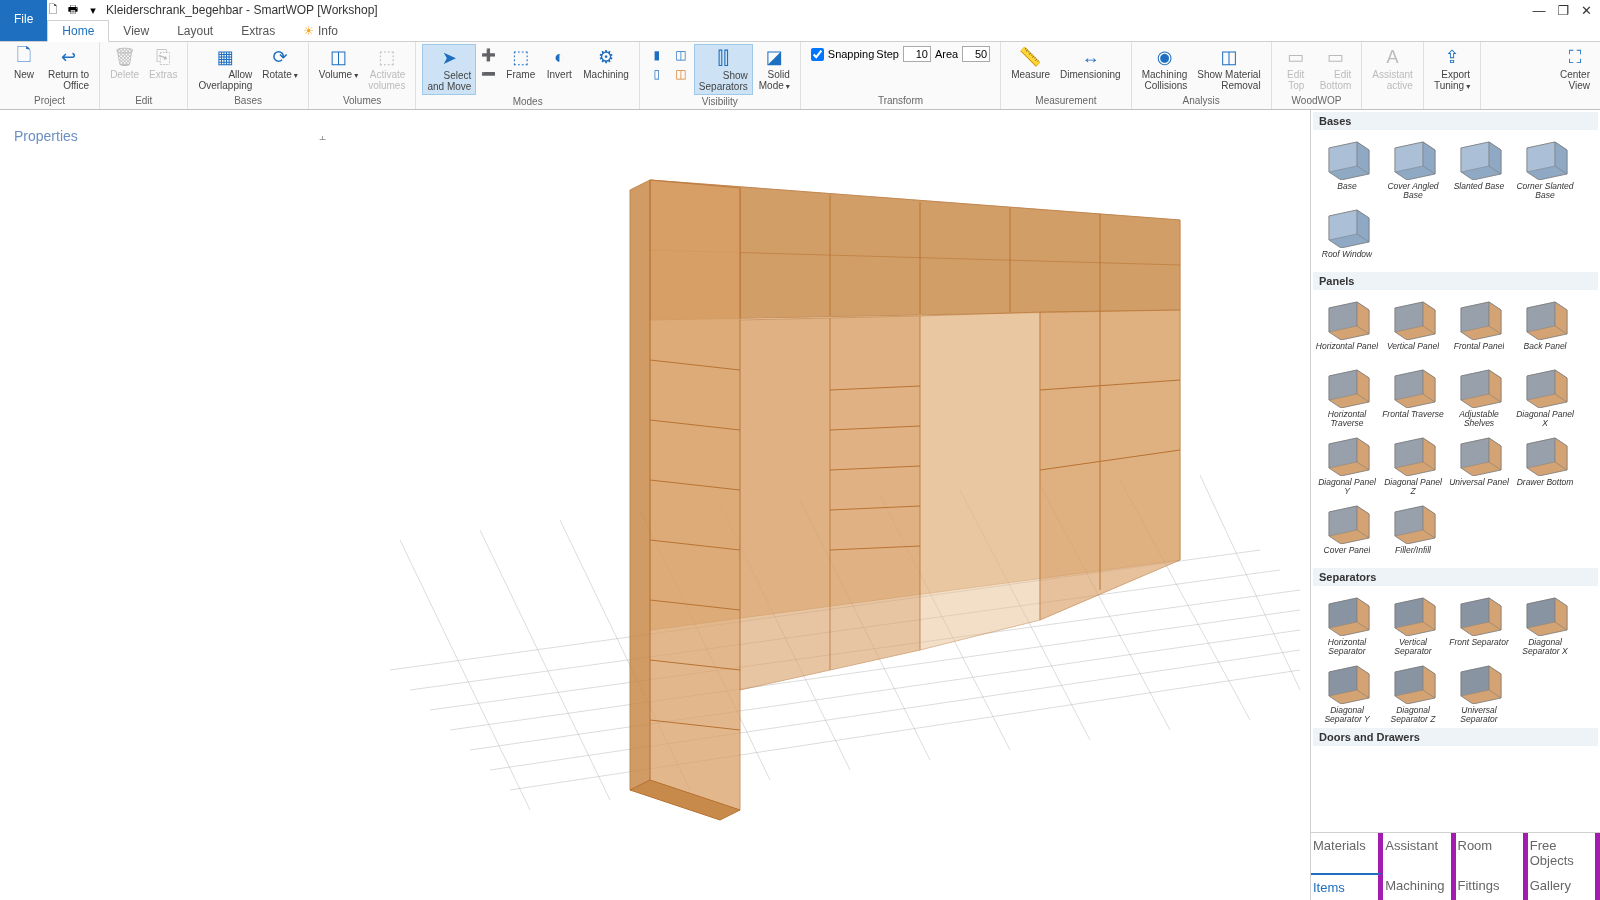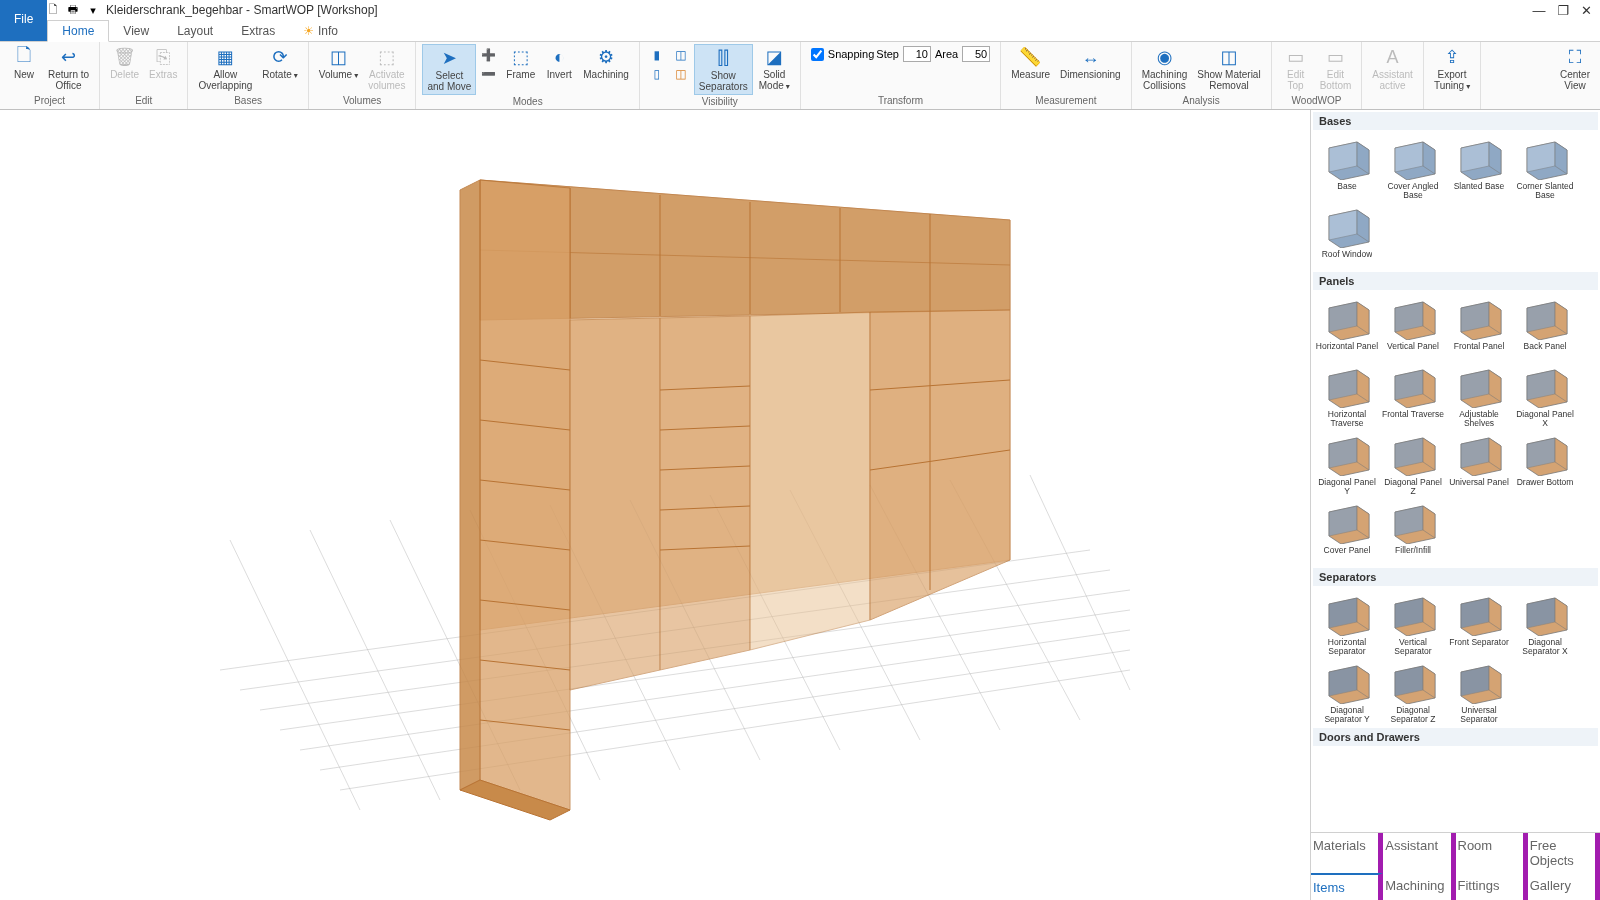--- a/index.html
+++ b/index.html
@@ -20,21 +20,21 @@
 .menu-tabs .tab.active { border: 1px solid #d0d0d0; border-bottom: 1px solid #fff; background: #fff; color: #1e6fbf; margin-bottom: -1px; }
 .menu-tabs .info-tab { display: flex; align-items: center; gap: 4px; }
 
 
 .ribbon { height: 68px; display: flex; border-bottom: 1px solid #c0c0c0; background: #fafafa; }
 .ribbon-group { display: flex; flex-direction: column; align-items: center; padding: 2px 6px; border-right: 1px solid #e0e0e0; }
 .ribbon-group .items { display: flex; gap: 2px; flex: 1; align-items: flex-start; }
 .ribbon-group .group-label { font-size: 10px; color: #666; padding: 1px 0; }
 .ribbon-btn { display: flex; flex-direction: column; align-items: center; padding: 2px 4px; cursor: pointer; min-width: 36px; text-align: center; }
 .ribbon-btn .icon { width: 22px; height: 22px; display: flex; align-items: center; justify-content: center; font-size: 18px; color: #1e6fbf; }
-.ribbon-btn .label { font-size: 10px; color: #444; line-height: 11px; margin-top: 1px; white-space: pre-line; }
+.ribbon-btn .label { font-size: 10px; color: #444; line-height: 11px; margin-top: 1px; white-space: pre-line; text-align: right; }
 .ribbon-btn.disabled .label, .ribbon-btn.disabled .icon { color: #bbb; }
 .ribbon-btn.active { background: #cde3f5; border: 1px solid #9ec9e8; }
 .ribbon-small { display: flex; flex-direction: column; gap: 1px; padding: 2px; }
 .ribbon-small .small-btn { width: 18px; height: 18px; display: flex; align-items: center; justify-content: center; font-size: 12px; color: #1e6fbf; cursor: pointer; }
 .ribbon-inline { display: flex; flex-direction: row; gap: 2px; padding: 2px 4px; font-size: 11px; }
 .ribbon-inline .row { display: flex; align-items: center; gap: 4px; }
 .ribbon-inline input[type="text"] { width: 28px; text-align: right; font-size: 11px; border: 1px solid #aaa; padding: 1px 2px; }
 .ribbon-flex { flex: 1; }
 
 
@@ -43,21 +43,21 @@
 .properties-panel .panel-header { color: #6a8fc0; font-size: 14px; padding: 4px 0; display: flex; justify-content: space-between; align-items: center; }
 
 .viewport { flex: 1; position: relative; background: #fff; }
 .viewport svg { width: 100%; height: 100%; }
 
 
 .palette { width: 290px; border-left: 1px solid #d0d0d0; display: flex; flex-direction: column; background: #fff; }
 .palette-scroll { flex: 1; overflow-y: auto; padding: 2px; }
 .palette-section-header { font-size: 11px; font-weight: bold; background: #eef3f8; padding: 3px 6px; color: #333; }
 .palette-grid { display: flex; flex-wrap: wrap; padding: 4px 2px; gap: 2px; }
-.palette-item { width: 64px; display: flex; flex-direction: column; align-items: center; cursor: pointer; }
+.palette-item { width: 64px; display: flex; flex-direction: column; align-items: center; cursor: pointer; font-style: italic; }
 .palette-item .thumb { width: 56px; height: 48px; display: flex; align-items: center; justify-content: center; }
 .palette-item .label { font-size: 8.5px; text-align: center; color: #333; line-height: 9px; height: 18px; overflow: hidden; }
 
 .palette-tabs { border-top: 1px solid #d0d0d0; }
 .palette-tabs .tab-row { display: flex; }
 .palette-tabs .ptab { flex: 1; text-align: left; font-size: 13px; padding: 5px 2px; color: #666; cursor: pointer; border-right: 5px solid #a21caf; }
 .palette-tabs .ptab.active { color: #1e6fbf; border-top: 2px solid #1e6fbf; }
 .dropdown-arrow::after { content: "▾"; font-size: 8px; margin-left: 2px; }
 </style>
 </head>
@@ -296,20 +296,26 @@
           <div class="icon">⛶</div>
           <div class="label">Center
 View</div>
         </div>
     </div>
     <div class="group-label">&nbsp;</div>
   </div>
 </div>
 
 <div class="main">
+  <div class="properties-panel">
+    <div class="panel-header">
+      <span>Properties</span>
+      <span style="font-size:11px;color:#888;">⫠</span>
+    </div>
+  </div>
 
   <div class="viewport">
     <svg viewBox="0 0 970 790">
 
       <g stroke="#b8b8b8" stroke-width="0.5">
         <line x1="50" y1="560" x2="920" y2="440"></line>
         <line x1="70" y1="580" x2="940" y2="460"></line>
         <line x1="90" y1="600" x2="960" y2="480"></line>
         <line x1="110" y1="620" x2="960" y2="500"></line>
         <line x1="130" y1="640" x2="960" y2="520"></line>

